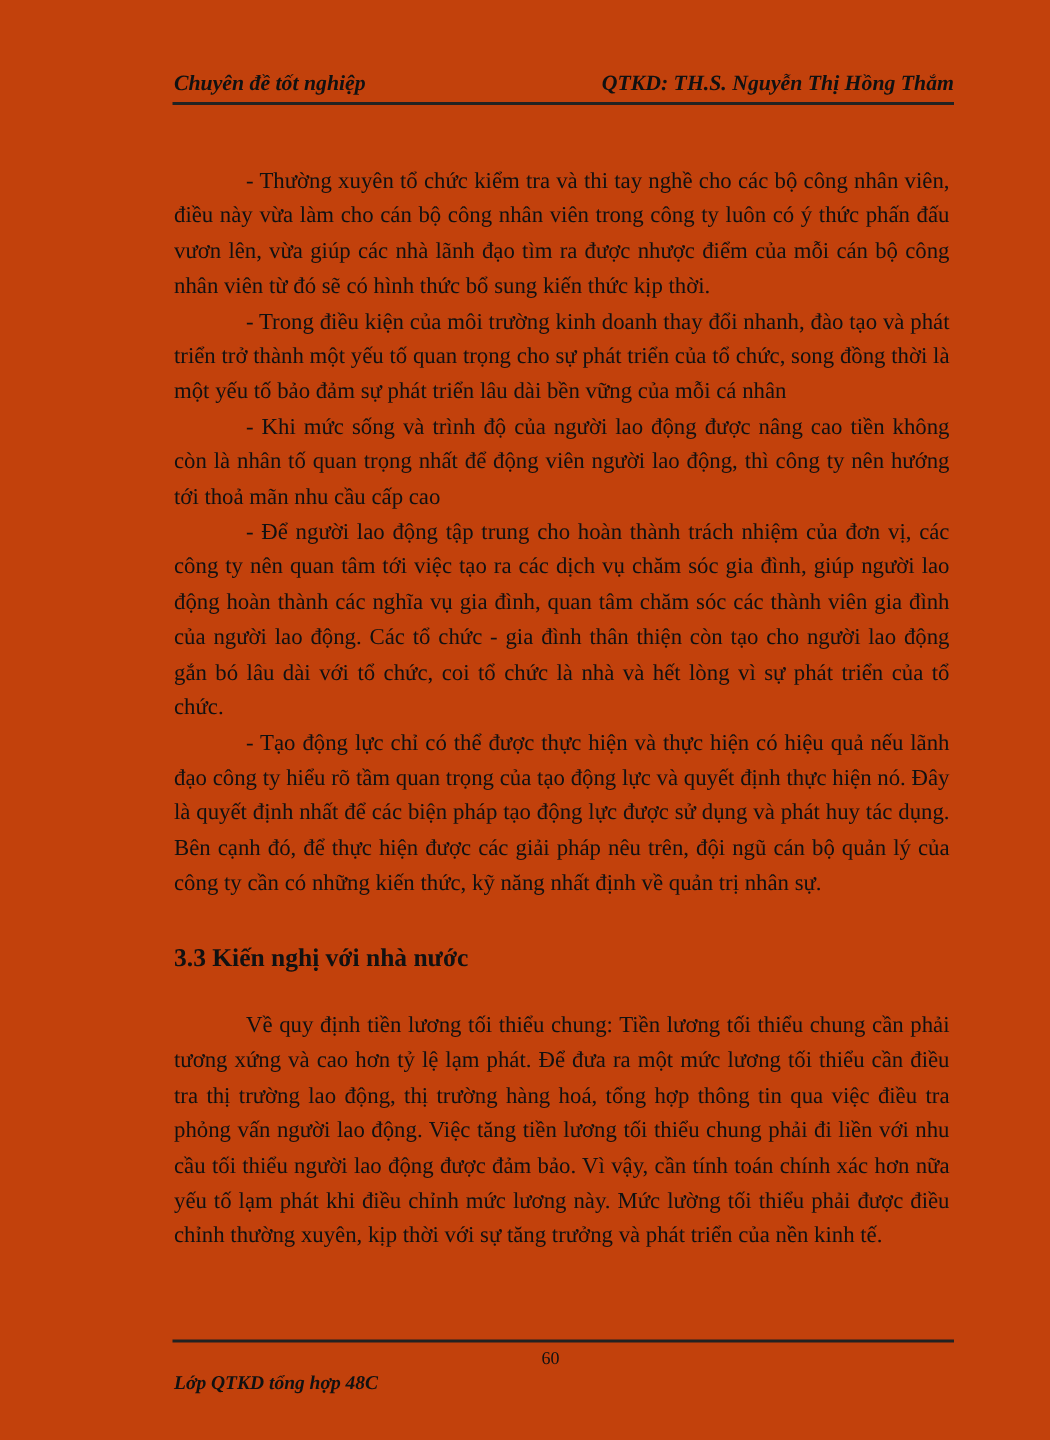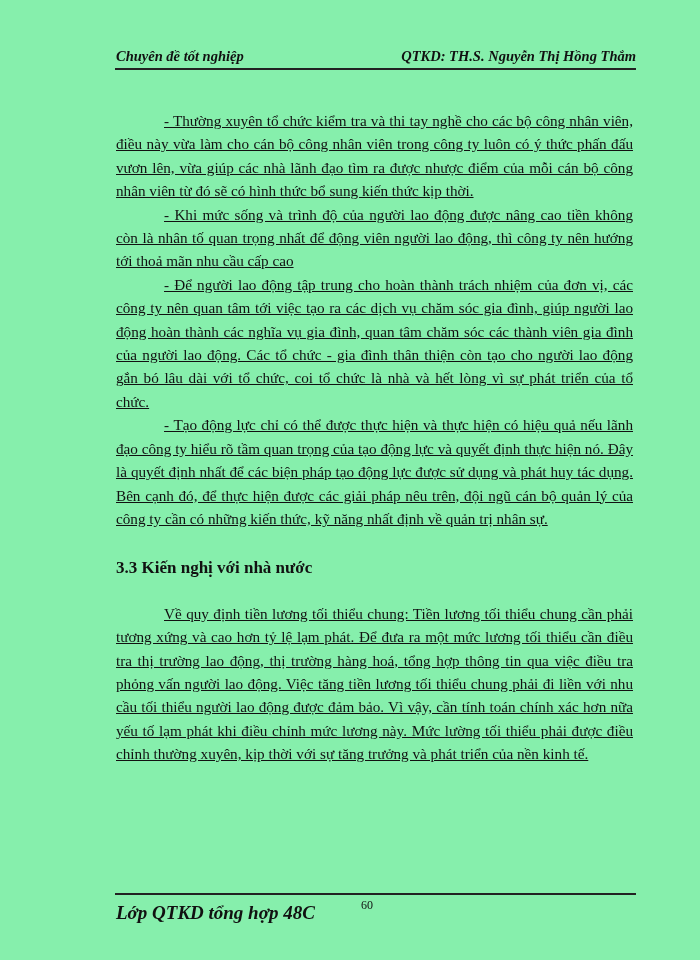--- a/index.html
+++ b/index.html
@@ -1,45 +1,46 @@
 <!DOCTYPE html>
 <html><head>
 <meta charset="utf-8">
 <style>
   html, body { margin: 0; padding: 0; background: #ffffff; }
   body { width: 700px; height: 960px; position: relative; overflow: hidden;
          font-family: "Liberation Serif", "DejaVu Serif", serif; color: #111; }
-  .page { position: absolute; left: 0; top: 0; width: 700px; height: 960px; background: #86efac; }
+  .page { position: absolute; left: 0; top: 0; width: 700px; height: 960px; background: #c2410c; }
   .header { position: absolute; left: 115px; top: 46px; width: 521px; height: 22px;
             border-bottom: 2px solid #222; }
   .header span { position: absolute; bottom: 3px; font-style: italic; font-weight: bold; font-size: 14.5px; }
   .header .left { left: 1px; }
   .header .right { right: 0; }
   .body { position: absolute; left: 116px; top: 109px; width: 517px; font-size: 15.2px; line-height: 23.4px; }
   .body p { margin: 0; text-align: justify; }
-  .body p.indent { text-indent: 48px; text-decoration: underline; }
+  .body p.indent { text-indent: 48px; }
   .heading { font-weight: bold; font-size: 17px; margin: 0; }
   .footer { position: absolute; left: 115px; top: 893px; width: 521px; height: 24px;
             border-top: 2px solid #222; }
-  .footer span { position: absolute; top: 7px; font-size: 19px; }
+  .footer span { position: absolute; top: 19px; font-size: 13px; }
   .footer .left { left: 1px; font-style: italic; font-weight: bold; }
   .footer .center { left: 246px; font-size: 12px; top: 3px; }
   .footer .right { right: 0; font-style: italic; font-weight: bold; }
 </style>
 </head>
 <body>
 
 <div class="page">
   <div class="header">
     <span class="left">Chuyên đề tốt nghiệp</span>
     <span class="right">QTKD: TH.S. Nguyễn Thị Hồng Thắm</span>
   </div>
 
   <div class="body">
     <p class="indent">- Thường xuyên tổ chức kiểm tra và thi tay nghề cho các bộ công nhân viên, điều này vừa làm cho cán bộ công nhân viên trong công ty luôn có ý thức phấn đấu vươn lên, vừa giúp các nhà lãnh đạo tìm ra được nhược điểm của mỗi cán bộ công nhân viên từ đó sẽ có hình thức bổ sung kiến thức kịp thời.</p>
+    <p class="indent">- Trong điều kiện của môi trường kinh doanh thay đổi nhanh, đào tạo và phát triển trở thành một yếu tố quan trọng cho sự phát triển của tổ chức, song đồng thời là một yếu tố bảo đảm sự phát triển lâu dài bền vững của mỗi cá nhân</p>
     <p class="indent">- Khi mức sống và trình độ của người lao động được nâng cao tiền không còn là nhân tố quan trọng nhất để động viên người lao động, thì công ty nên hướng tới thoả mãn nhu cầu cấp cao</p>
     <p class="indent">- Để người lao động tập trung cho hoàn thành trách nhiệm của đơn vị, các công ty nên quan tâm tới việc tạo ra các dịch vụ chăm sóc gia đình, giúp người lao động hoàn thành các nghĩa vụ gia đình, quan tâm chăm sóc các thành viên gia đình của người lao động. Các tổ chức - gia đình thân thiện còn tạo cho người lao động gắn bó lâu dài với tổ chức, coi tổ chức là nhà và hết lòng vì sự phát triển của tổ chức.</p>
     <p class="indent">- Tạo động lực chỉ có thể được thực hiện và thực hiện có hiệu quả nếu lãnh đạo công ty hiểu rõ tầm quan trọng của tạo động lực và quyết định thực hiện nó. Đây là quyết định nhất để các biện pháp tạo động lực được sử dụng và phát huy tác dụng. Bên cạnh đó, để thực hiện được các giải pháp nêu trên, đội ngũ cán bộ quản lý của công ty cần có những kiến thức, kỹ năng nhất định về quản trị nhân sự.</p>
     <div style="height:26px"></div>
     <p class="heading">3.3 Kiến nghị với nhà nước</p>
     <div style="height:22px"></div>
     <p class="indent">Về quy định tiền lương tối thiểu chung: Tiền lương tối thiểu chung cần phải tương xứng và cao hơn tỷ lệ lạm phát. Để đưa ra một mức lương tối thiểu cần điều tra thị trường lao động, thị trường hàng hoá, tổng hợp thông tin qua việc điều tra phỏng vấn người lao động. Việc tăng tiền lương tối thiểu chung phải đi liền với nhu cầu tối thiểu người lao động được đảm bảo. Vì vậy, cần tính toán chính xác hơn nữa yếu tố lạm phát khi điều chỉnh mức lương này. Mức lường tối thiểu phải được điều chỉnh thường xuyên, kịp thời với sự tăng trưởng và phát triển của nền kinh tế.</p>
   </div>
 
   <div class="footer">

